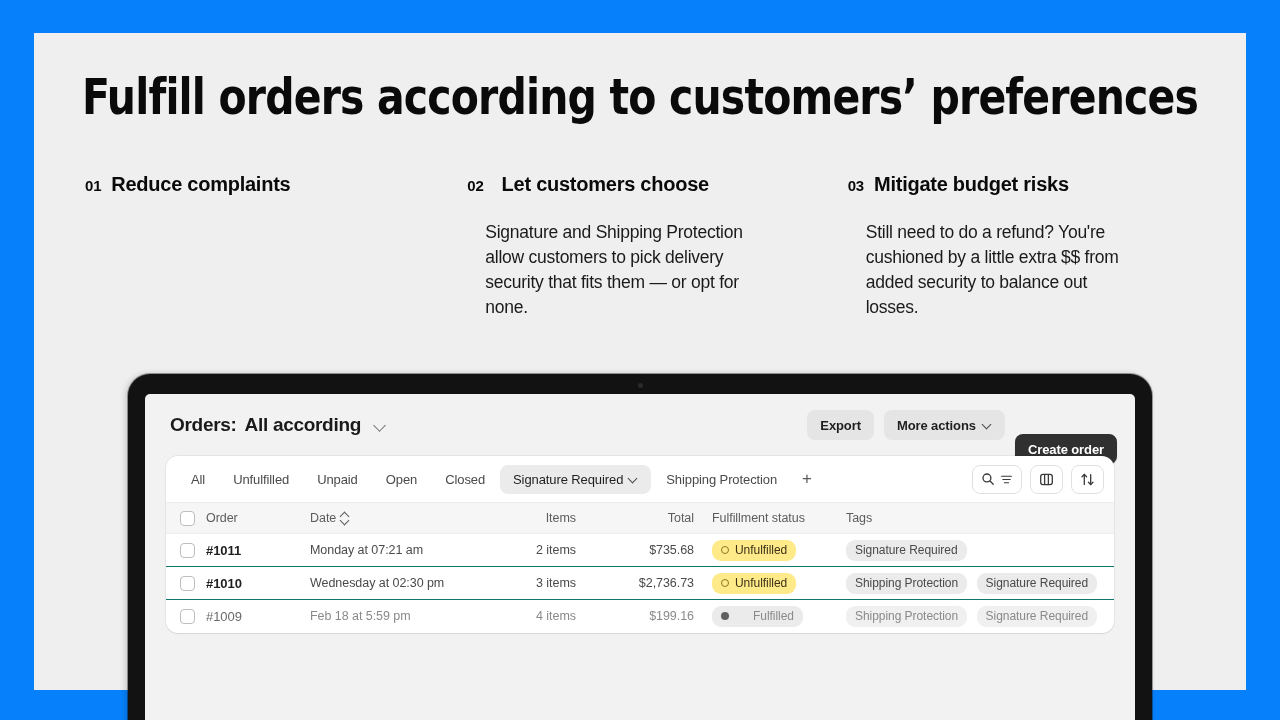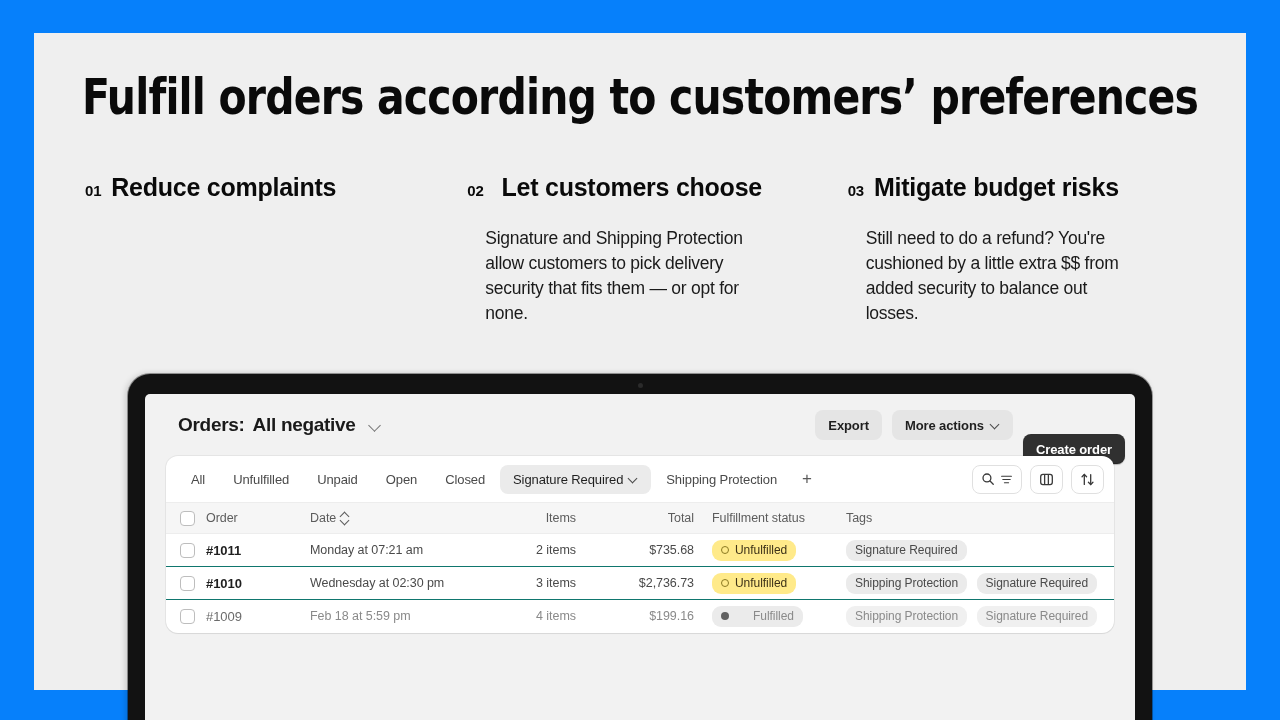--- a/index.html
+++ b/index.html
@@ -57,21 +57,21 @@
     gap: 10px;
     margin-bottom: 24px;
   }
   .col-num {
     font-size: 15px;
     font-weight: 800;
     color: #0a0a0a;
     letter-spacing: -0.2px;
   }
   .col-title {
-    font-size: 25px;
+    font-size: 20px;
     font-weight: 700;
     color: #0a0a0a;
     letter-spacing: -0.25px;
   }
   .col-body {
     padding-left: 18px;
     font-size: 17.5px;
     line-height: 25px;
     color: #1a1a1a;
     letter-spacing: -0.25px;
@@ -106,21 +106,21 @@
     left: 17px; top: 20px;
     width: 990px; height: 340px;
     background: #f2f2f2;
     border-radius: 5px 5px 0 0;
     overflow: hidden;
   }
 
   
   .app-header {
     position: absolute;
-    left: 12px; top: 0;
+    left: 4px; top: 0;
     width: 990px; height: 62px;
     padding: 0 22px 0 21px;
     display: flex;
     align-items: center;
     justify-content: space-between;
   }
   .page-title {
     display: flex;
     align-items: center;
     gap: 8px;
@@ -375,21 +375,21 @@
 
     </div>
   </div>
 
   <div class="device">
     <div class="device-screen">
 
       <div class="app-header">
         <div class="page-title">
           <span>Orders:</span>
-          <span class="loc">All negative</span>
+          <span class="loc">All according</span>
           <span class="chev"></span>
         </div>
 
         <div class="header-actions">
           <button class="btn">Export</button>
           <button class="btn">
             <span>More actions</span>
             <span class="mini-chev"></span>
           </button>
           <button class="btn primary">Create order</button>

